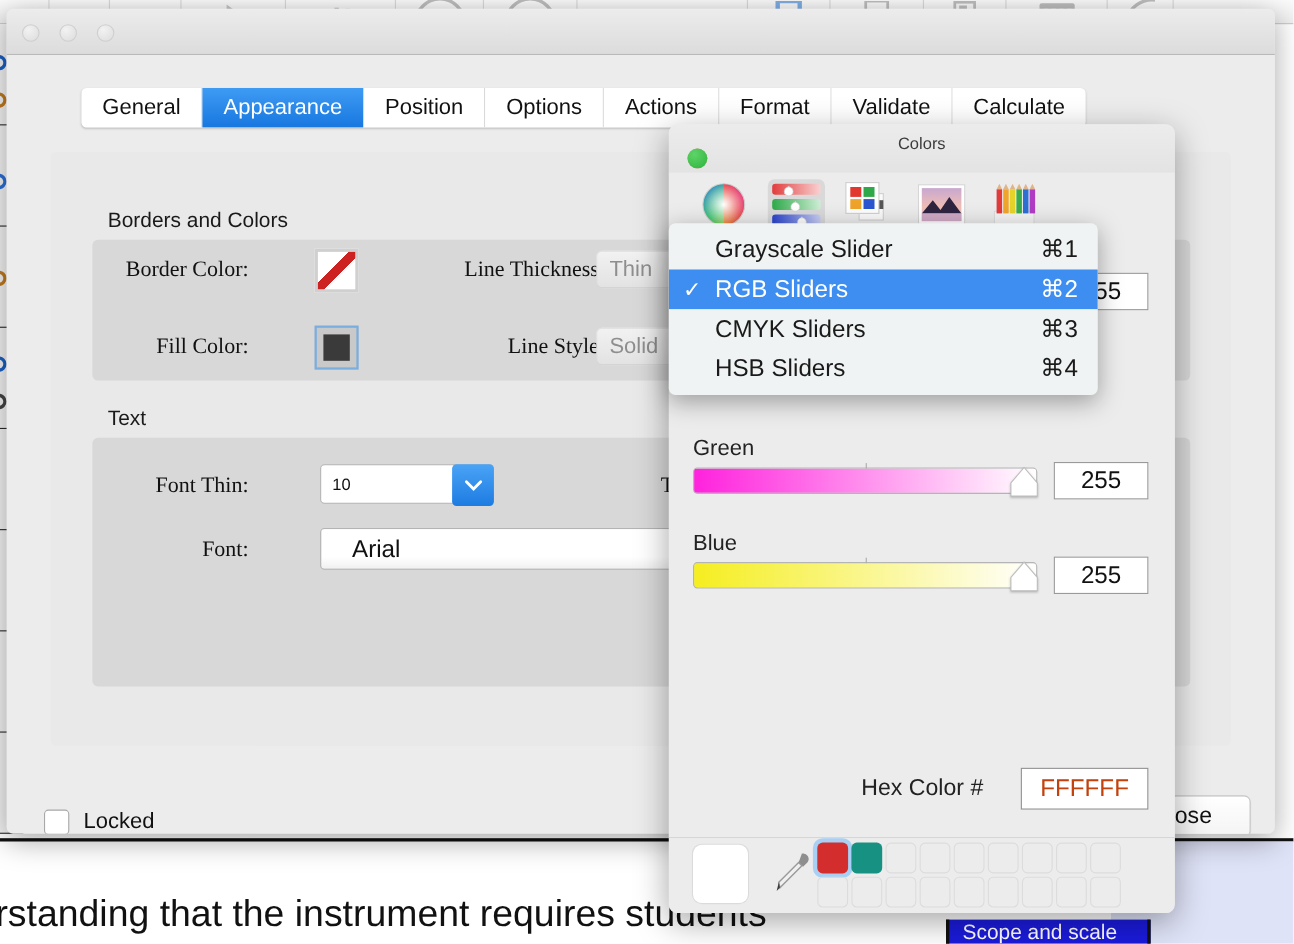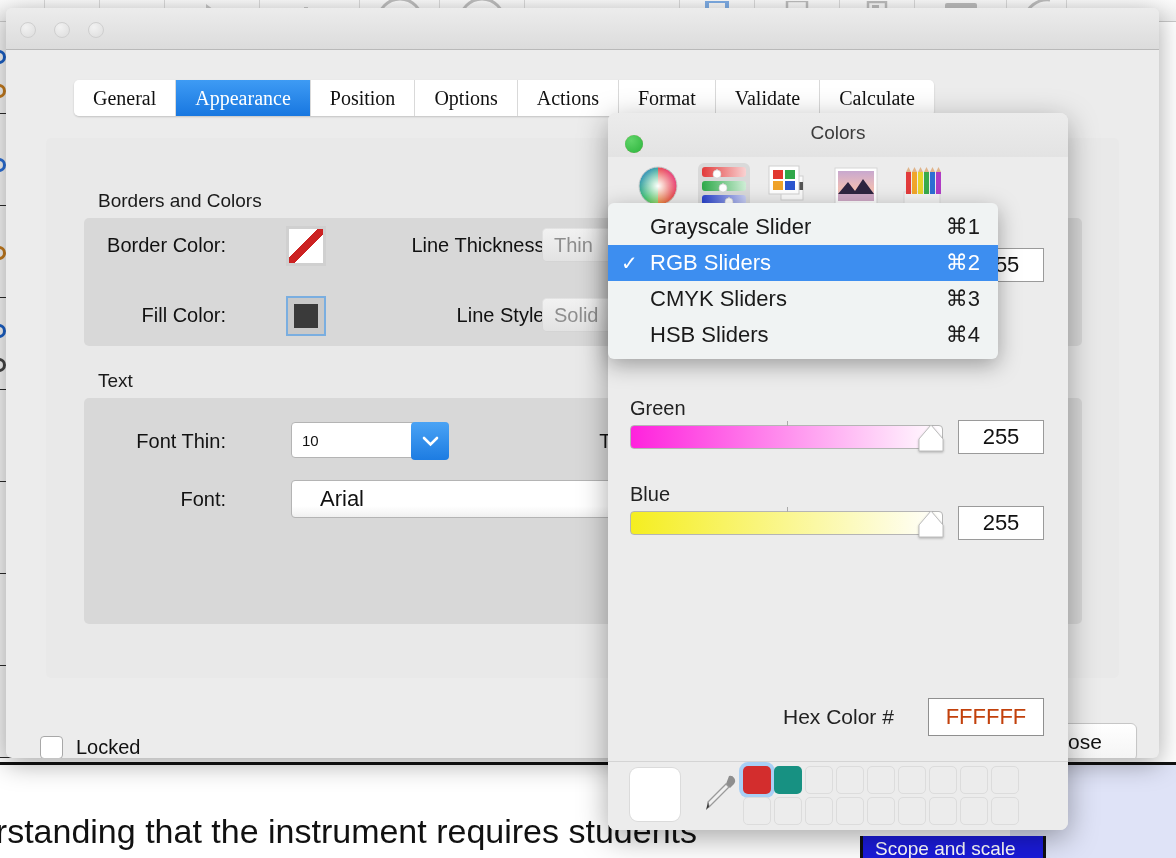--- a/index.html
+++ b/index.html
@@ -89,21 +89,20 @@
     position: absolute; left: 68px; top: 30px;
     display: flex; height: 36px;
     border-radius: 5px; overflow: hidden;
     box-shadow: 0 1px 2px rgba(0,0,0,.18);
   }
   .tab {
     background: #ffffff; color: #111; font-size: 20px;
     display: flex; align-items: center; justify-content: center;
     padding: 0 19px; border-right: 1px solid #d9d9d9;
     white-space: nowrap;
-    font-family: Liberation Serif, serif;
   }
   .tab:last-child { border-right: none; }
   .tab.active {
     background: linear-gradient(#3e9bf4, #1877e0);
     color: #ffffff;
   }
 
   
   .panel {
     position: absolute; left: 40px; top: 88px;
@@ -113,20 +112,21 @@
   }
   .group-label {
     position: absolute; font-size: 19px; color: #1a1a1a;
   }
   .group-box {
     position: absolute; background: #d8d8d8; border-radius: 5px;
   }
   .fld-label {
     position: absolute; font-size: 20px; color: #111; text-align: right;
     white-space: nowrap;
+    font-family: Liberation Serif, serif;
   }
 
   .swatch-border {
     position: absolute; width: 40px; height: 40px;
     background: #ffffff; border: 3px solid #d0d0d0;
     display: flex; align-items: center; justify-content: center;
   }
   .swatch-border .slash {
     position:absolute; left:0; top:0; width:100%; height:100%;
     background: linear-gradient(to bottom right,
@@ -206,21 +206,21 @@
     position: relative; height: 44px;
     background: linear-gradient(#ececec,#e3e3e3);
   }
   .cp-traffic { position: absolute; left: 17px; top: 13px; display:flex; gap: 20px; }
   .cp-dot { width: 18px; height: 18px; border-radius: 50%; }
   .cp-dot.red { background: radial-gradient(circle at 35% 30%, #ff8077, #f24b40); }
   .cp-dot.gray { background: radial-gradient(circle at 35% 30%, #e2e2e2, #cfcfcf); }
   .cp-dot.green { background: radial-gradient(circle at 35% 30%, #5fd468, #2bb33b); }
   .cp-title span {
     position: absolute; left:0; right:0; top: 9px; text-align:center;
-    font-size: 19px; color: #3c3c3c;
+    font-size: 15px; color: #3c3c3c;
   }
   .cp-toolbar {
     position: relative; height: 58px; display:flex; align-items:center;
     padding-left: 24px; gap: 14px;
     background: #ececec;
   }
   .cp-tool { width: 52px; height: 46px; border-radius: 6px;
              display:flex; align-items:center; justify-content:center; position:relative; }
   .cp-tool.sel { background: #d9d9d9; }
 

